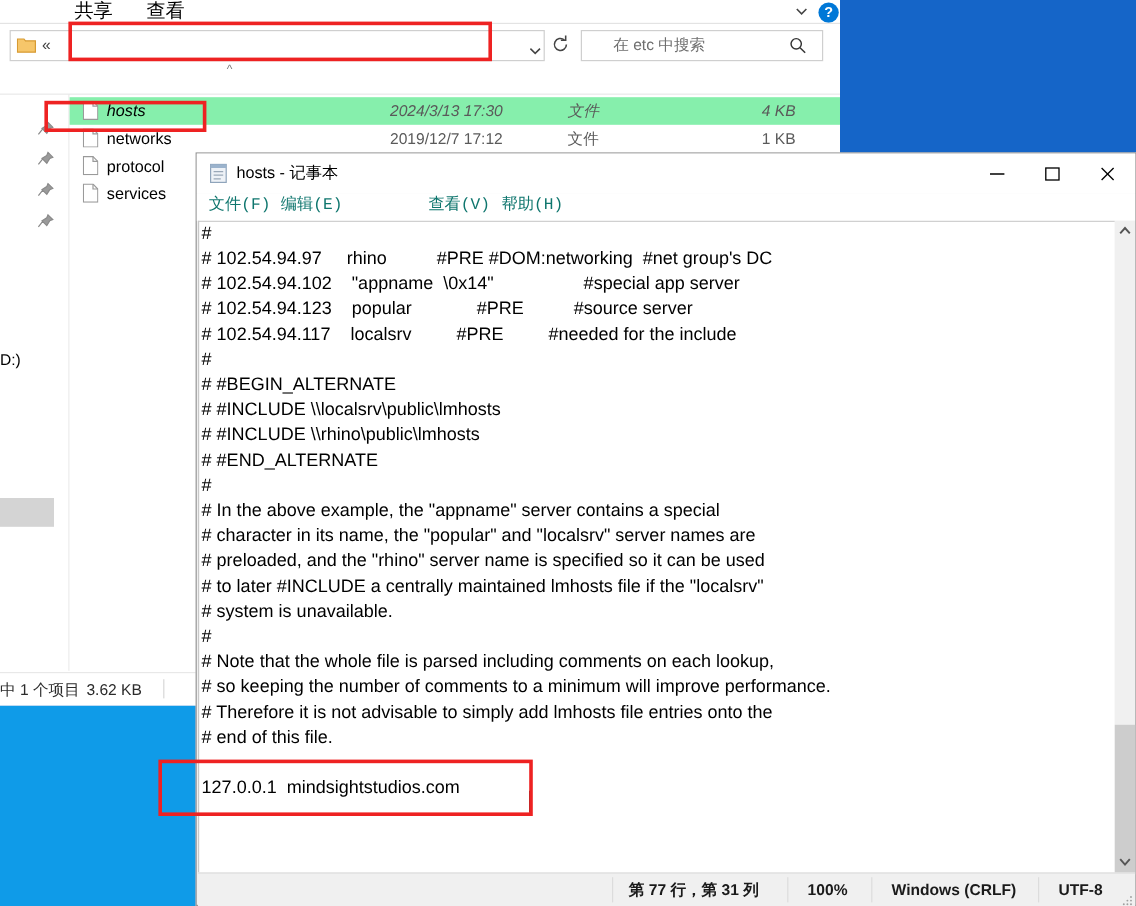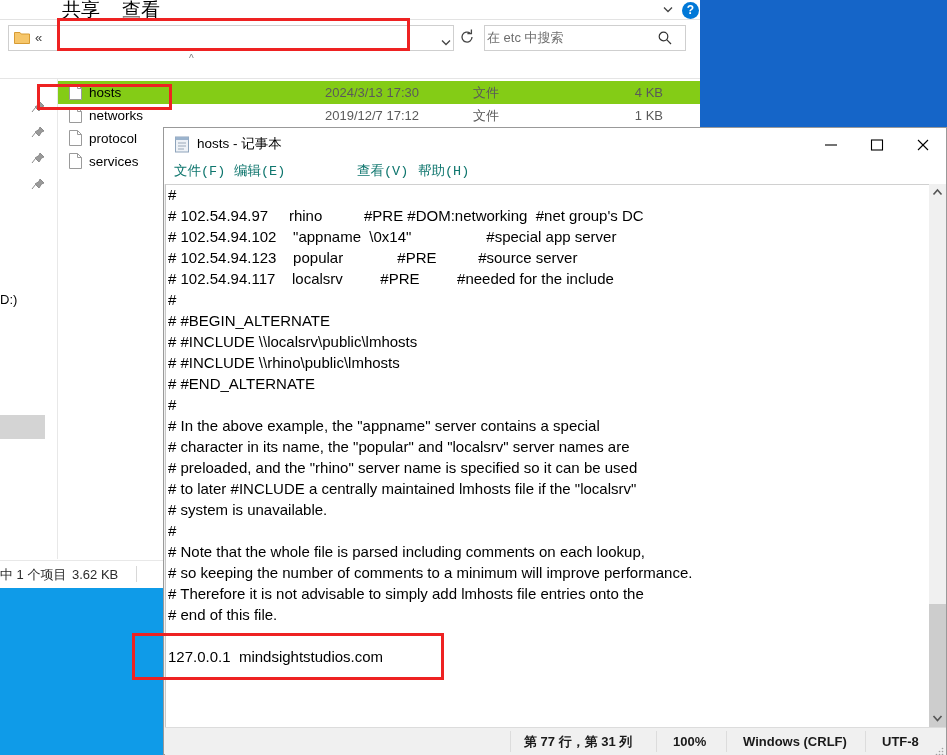--- a/index.html
+++ b/index.html
@@ -8,60 +8,60 @@
     font-family:"Liberation Sans","DejaVu Sans",sans-serif;
     background:#1565c8;
   }
   
   #desktop-top{position:absolute;left:0;top:0;width:947px;height:755px;background:#1565c8;}
   #desktop-bottom{position:absolute;left:0;top:588px;width:163px;height:167px;background:#0f9be8;}
 
   
   #explorer{position:absolute;left:0;top:0;width:700px;height:588px;background:#ffffff;overflow:hidden;}
   #ribbon-tabs{position:absolute;left:0;top:0;width:700px;height:19px;background:#ffffff;}
-  .ribbon-tab{position:absolute;top:0px;font-size:19px;color:#000;line-height:19px;}
+  .ribbon-tab{position:absolute;top:0px;font-size:16px;color:#000;line-height:19px;}
   #tab-share{left:62px;}
   #tab-view{left:122px;}
   #ribbon-collapse{position:absolute;left:660px;top:1px;width:16px;height:16px;}
   #help-btn{position:absolute;left:682px;top:2px;width:17px;height:17px;border-radius:50%;
             background:#0078d7;color:#fff;font-size:12px;font-weight:bold;text-align:center;line-height:17px;}
   #ribbon-sep{position:absolute;left:0;top:19px;width:700px;height:1px;background:#e3e3e3;}
 
   
   #addr-row{position:absolute;left:0;top:20px;width:700px;height:33px;background:#ffffff;}
   #addr-box{position:absolute;left:8px;top:5px;width:444px;height:24px;border:1px solid #cfcfcf;background:#fff;}
   #addr-folder-icon{position:absolute;left:5px;top:4px;width:16px;height:15px;}
   #addr-overflow{position:absolute;left:26px;top:3px;font-size:13px;color:#3f3f3f;line-height:18px;}
   #crumbs{position:absolute;left:44px;top:3px;height:19px;white-space:nowrap;}
   .crumb{display:inline-block;font-size:13.5px;color:#000;line-height:19px;vertical-align:top;}
   .crumb-sep{display:inline-block;font-size:11px;color:#7a7a7a;line-height:19px;padding:0 6px;vertical-align:top;}
   #addr-dropdown{position:absolute;left:428px;top:7px;width:18px;height:18px;}
   #refresh-btn{position:absolute;left:456px;top:5px;width:22px;height:24px;}
   #search-box{position:absolute;left:484px;top:5px;width:200px;height:24px;border:1px solid #cfcfcf;background:#fff;}
-  #search-text{position:absolute;left:2px;top:3px;font-size:13px;color:#6e6e6e;line-height:18px;}
+  #search-text{position:absolute;left:26px;top:3px;font-size:13px;color:#6e6e6e;line-height:18px;}
   #search-icon{position:absolute;left:172px;top:4px;width:16px;height:16px;}
 
   
   #col-header{position:absolute;left:0;top:54px;width:700px;height:24px;background:#fff;}
   #col-header-line{position:absolute;left:0;top:78px;width:700px;height:1px;background:#e5e5e5;}
   .col-h{position:absolute;top:3px;font-size:13px;color:#4a4a4a;line-height:18px;}
   .col-div{position:absolute;top:4px;width:1px;height:16px;background:#e0e0e0;}
   #sortmark{position:absolute;left:189px;top:54px;font-size:10px;color:#7a7a7a;line-height:10px;}
 
   
   #nav-pane{position:absolute;left:0;top:79px;width:57px;height:480px;background:#fff;}
   .pin-icon{position:absolute;left:31px;width:14px;height:14px;}
   #nav-dtext{position:absolute;left:0px;top:212px;font-size:13px;color:#000;line-height:17px;}
   #nav-grayblock{position:absolute;left:0px;top:336px;width:45px;height:24px;background:#d4d4d4;}
   #nav-divider{position:absolute;left:57px;top:79px;width:1px;height:480px;background:#e8e8e8;}
 
   
   #file-list{position:absolute;left:58px;top:79px;width:642px;height:480px;background:#fff;}
   .file-row{position:absolute;left:0;width:642px;height:23px;}
-  .file-row.selected{background:#84cc16;}
+  .file-row.selected{background:#86efac;font-style:italic;}
   .file-icon{position:absolute;left:11px;top:3px;width:13px;height:16px;}
   .file-name{position:absolute;left:31px;top:3px;font-size:13.5px;color:#000;line-height:17px;}
   .file-date{position:absolute;left:267px;top:3px;font-size:13px;color:#5a5a5a;line-height:17px;}
   .file-type{position:absolute;left:415px;top:3px;font-size:13px;color:#5a5a5a;line-height:17px;}
   .file-size{position:absolute;left:540px;top:3px;width:65px;text-align:right;font-size:13px;color:#5a5a5a;line-height:17px;}
 
   
   #exp-status{position:absolute;left:0;top:560px;width:700px;height:27px;background:#fff;border-top:1px solid #e8e8e8;}
   #exp-status-text{position:absolute;left:0px;top:5px;font-size:13px;color:#2b2b2b;line-height:17px;}
   #exp-status-size{position:absolute;left:72px;top:5px;font-size:13px;color:#2b2b2b;line-height:17px;}

